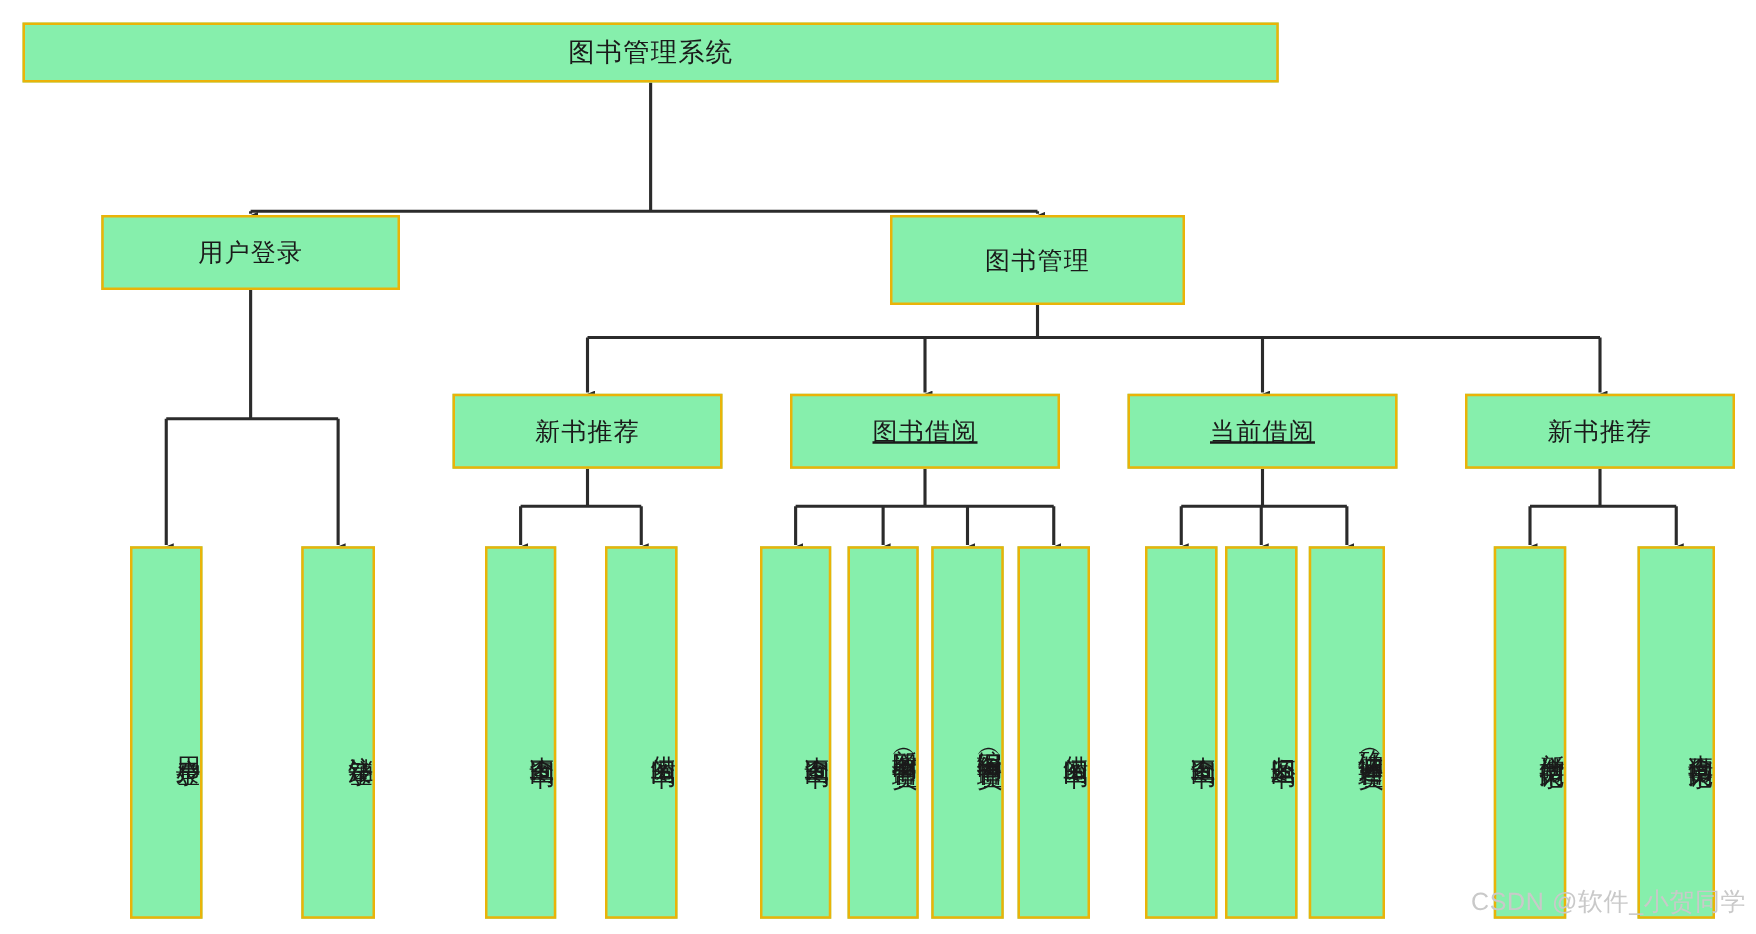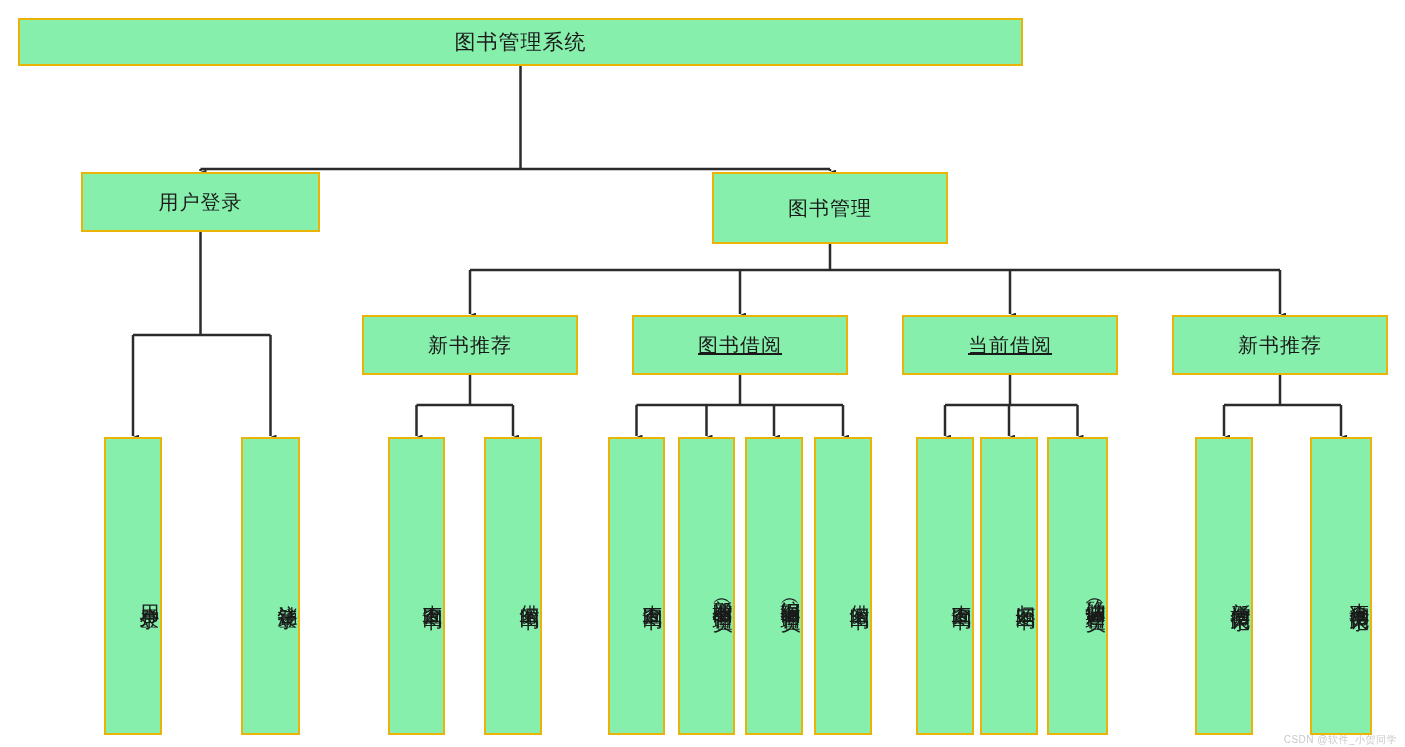--- a/index.html
+++ b/index.html
@@ -22,22 +22,22 @@
     text-orientation:upright;
     font-size:20px;
     letter-spacing:2px;
     padding-top:14px;
     align-items:flex-start;
     justify-content:center;
     line-height:1.05;
   }
   .node.v span{display:block;white-space:nowrap;}
   .watermark{
-    position:absolute;right:8px;bottom:0;
-    font-size:10px;color:#c9c9c9;letter-spacing:.5px;
+    position:absolute;right:8px;bottom:12px;
+    font-size:20px;color:#c9c9c9;letter-spacing:.5px;
     user-select:none;white-space:nowrap;
   }
 </style>
 </head>
 <body>
 
 <div id="diagram-root">
   <svg class="edges" viewBox="0 0 1405 747">
     <defs>
       <marker id="arrowhead" markerWidth="10" markerHeight="12" refX="1.5" refY="6" orient="auto" markerUnits="userSpaceOnUse">

